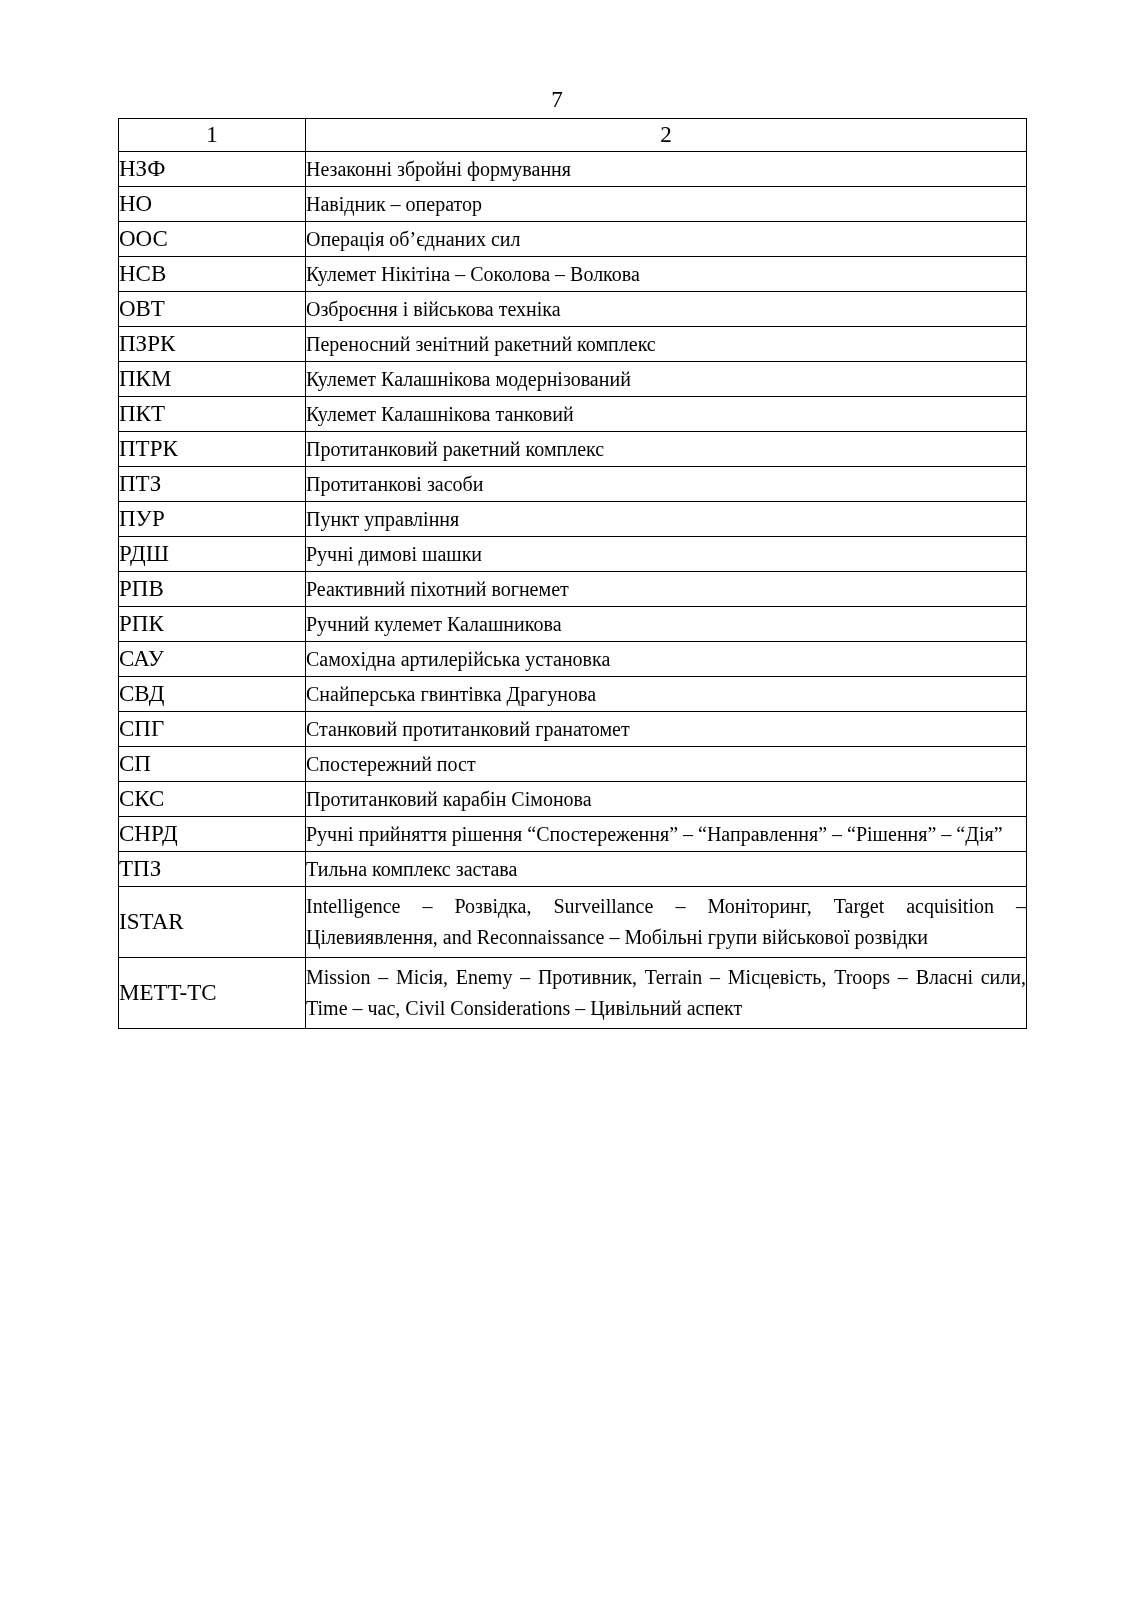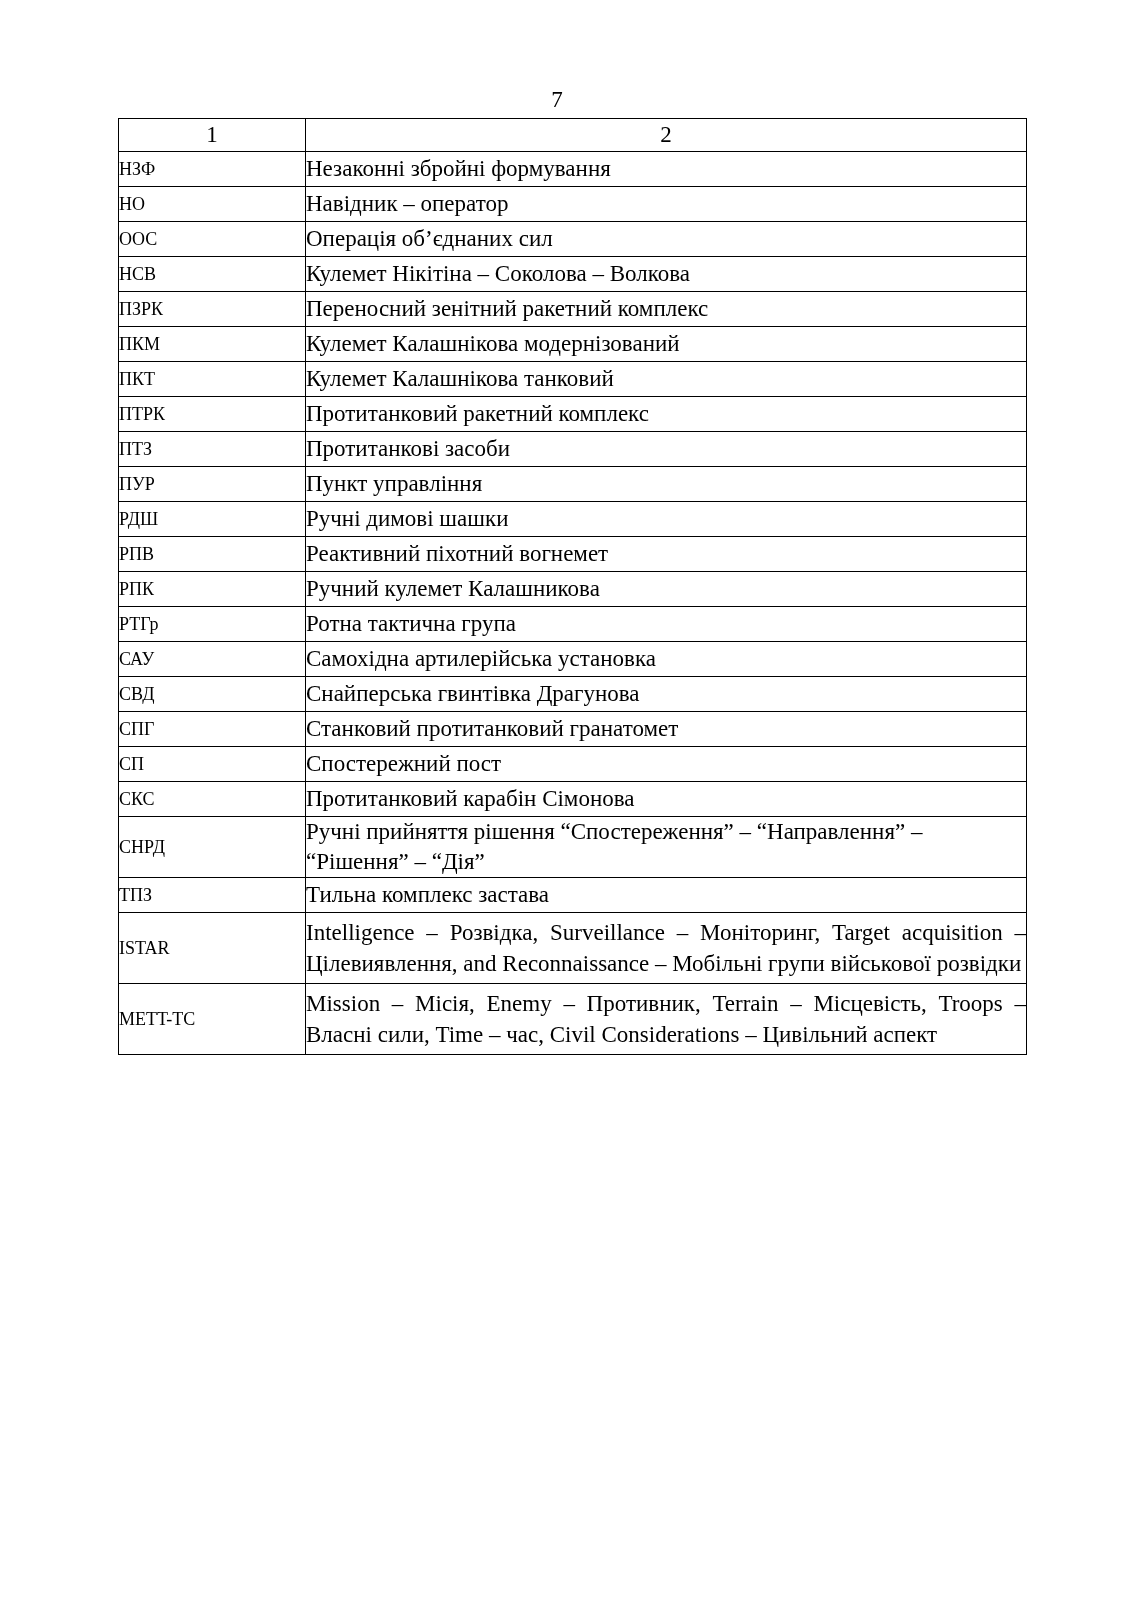--- a/index.html
+++ b/index.html
@@ -58,29 +58,29 @@
 
   .hdr-cell {
     height: 32px;
     text-align: center;
     font-size: 23px;
     line-height: 30px;
   }
 
   .cell-abbr {
     padding: 2px 0 3px 12px;
-    font-size: 18px;
+    font-size: 23px;
     line-height: 30px;
     text-align: left;
     white-space: nowrap;
   }
 
   .cell-desc {
     padding: 2px 10px 3px 11px;
-    font-size: 23px;
+    font-size: 20px;
     line-height: 30px;
     text-align: left;
   }
 
   .cell-desc.justified {
     text-align: justify;
     text-align-last: left;
     padding-top: 4px;
     padding-bottom: 4px;
     line-height: 31px;
@@ -118,20 +118,24 @@
         </tr>
         <tr class="row-single">
           <td class="cell-abbr">ООС</td>
           <td class="cell-desc">Операція об’єднаних сил</td>
         </tr>
         <tr class="row-single">
           <td class="cell-abbr">НСВ</td>
           <td class="cell-desc">Кулемет Нікітіна – Соколова – Волкова</td>
         </tr>
         <tr class="row-single">
+          <td class="cell-abbr">ОВТ</td>
+          <td class="cell-desc">Озброєння і військова техніка</td>
+        </tr>
+        <tr class="row-single">
           <td class="cell-abbr">ПЗРК</td>
           <td class="cell-desc">Переносний зенітний ракетний комплекс</td>
         </tr>
         <tr class="row-single">
           <td class="cell-abbr">ПКМ</td>
           <td class="cell-desc">Кулемет Калашнікова модернізований</td>
         </tr>
         <tr class="row-single">
           <td class="cell-abbr">ПКТ</td>
           <td class="cell-desc">Кулемет Калашнікова танковий</td>
@@ -154,24 +158,20 @@
         </tr>
         <tr class="row-single">
           <td class="cell-abbr">РПВ</td>
           <td class="cell-desc">Реактивний піхотний вогнемет</td>
         </tr>
         <tr class="row-single">
           <td class="cell-abbr">РПК</td>
           <td class="cell-desc">Ручний кулемет Калашникова</td>
         </tr>
         <tr class="row-single">
-          <td class="cell-abbr">РТГр</td>
-          <td class="cell-desc">Ротна тактична група</td>
-        </tr>
-        <tr class="row-single">
           <td class="cell-abbr">САУ</td>
           <td class="cell-desc">Самохідна артилерійська установка</td>
         </tr>
         <tr class="row-single">
           <td class="cell-abbr">СВД</td>
           <td class="cell-desc">Снайперська гвинтівка Драгунова</td>
         </tr>
         <tr class="row-single">
           <td class="cell-abbr">СПГ</td>
           <td class="cell-desc">Станковий протитанковий гранатомет</td>

